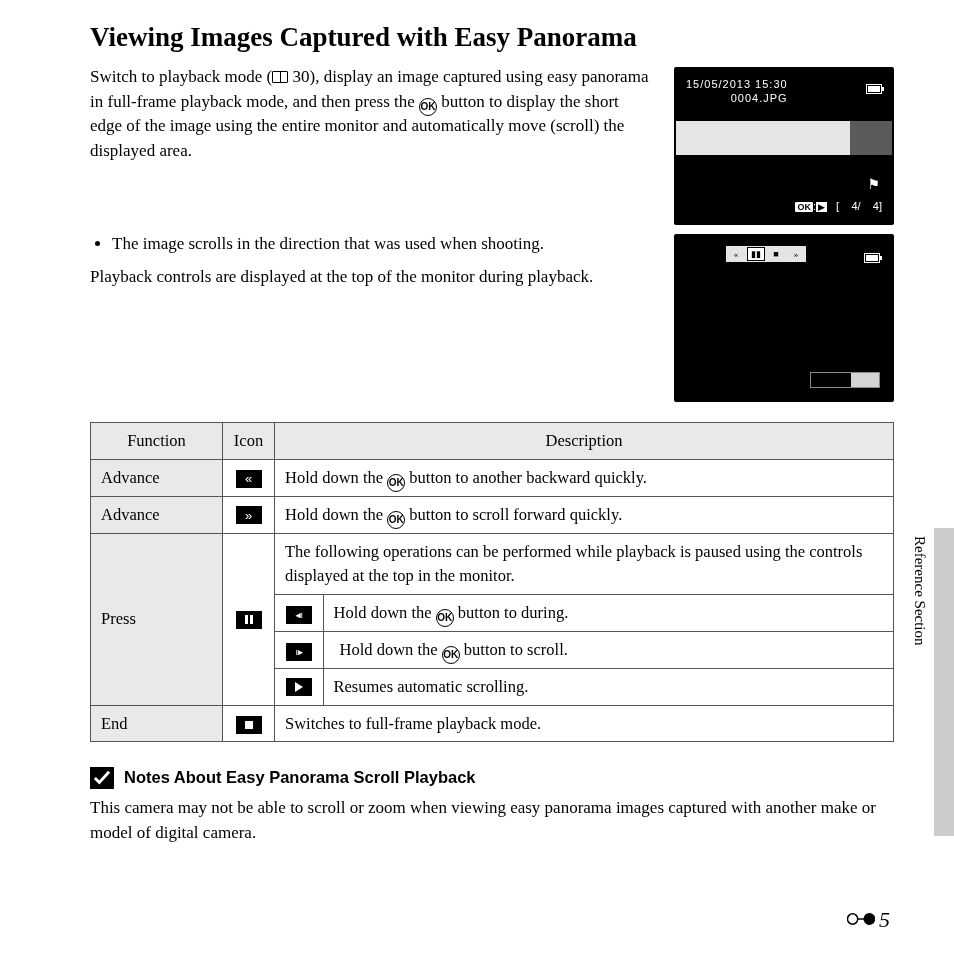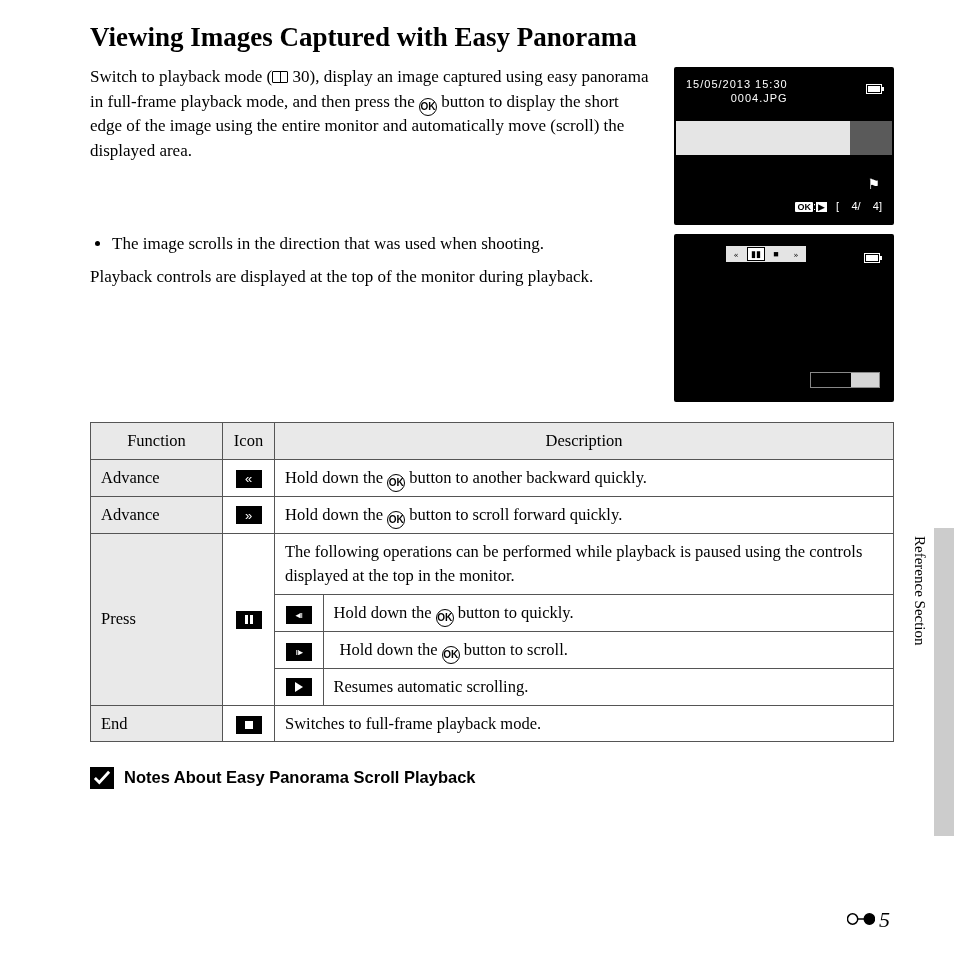--- a/index.html
+++ b/index.html
@@ -196,21 +196,21 @@
       <td class="fn">Press</td>
       <td class="ic"><span class="icn pause"></span></td>
       <td class="noinner">
         <table class="inner">
           <tbody>
                 <tr>
                   <td colspan="2" style="padding:6px 10px;">The following operations can be performed while playback is paused using the controls displayed at the top in the monitor.</td>
                 </tr>
           <tr>
                   <td class="ic"><span class="icn stepb"></span></td>
-                  <td style="padding:6px 10px;"><span>Hold down the </span><span class="ok-sym">OK</span><span> button to quickly.</span></td>
+                  <td style="padding:6px 10px;"><span>Hold down the </span><span class="ok-sym">OK</span><span> button to during.</span></td>
                 </tr>
           <tr>
                   <td class="ic"><span class="icn stepf"></span></td>
                   <td style="padding:6px 16px;"><span>Hold down the </span><span class="ok-sym">OK</span><span> button to scroll.</span></td>
                 </tr>
           <tr>
                   <td class="ic"><span class="icn play"></span></td>
                   <td style="padding:6px 10px;">Resumes automatic scrolling.</td>
                 </tr>
         </tbody>
@@ -227,20 +227,21 @@
 
   <div class="notes">
     <div class="notes-head">
       <span class="check-sq">
         <svg viewBox="0 0 20 18">
             <path d="M2 9 L7 14 L18 2" stroke="#fff" stroke-width="3.2" fill="none"></path>
           </svg>
       </span>
       <span>Notes About Easy Panorama Scroll Playback</span>
     </div>
+    <p>This camera may not be able to scroll or zoom when viewing easy panorama images captured with another make or model of digital camera.</p>
   </div>
 </div>
 
 <div class="side-tab"></div>
 <div class="side-label">Reference Section</div>
 <div class="pageno">
   <span class="lens-ico">
     <svg viewBox="0 0 30 16">
         <circle cx="6" cy="8" r="5.5" stroke="#000" stroke-width="1.6" fill="none"></circle>
         <circle cx="24" cy="8" r="5.5" stroke="#000" stroke-width="1.6" fill="#000"></circle>

